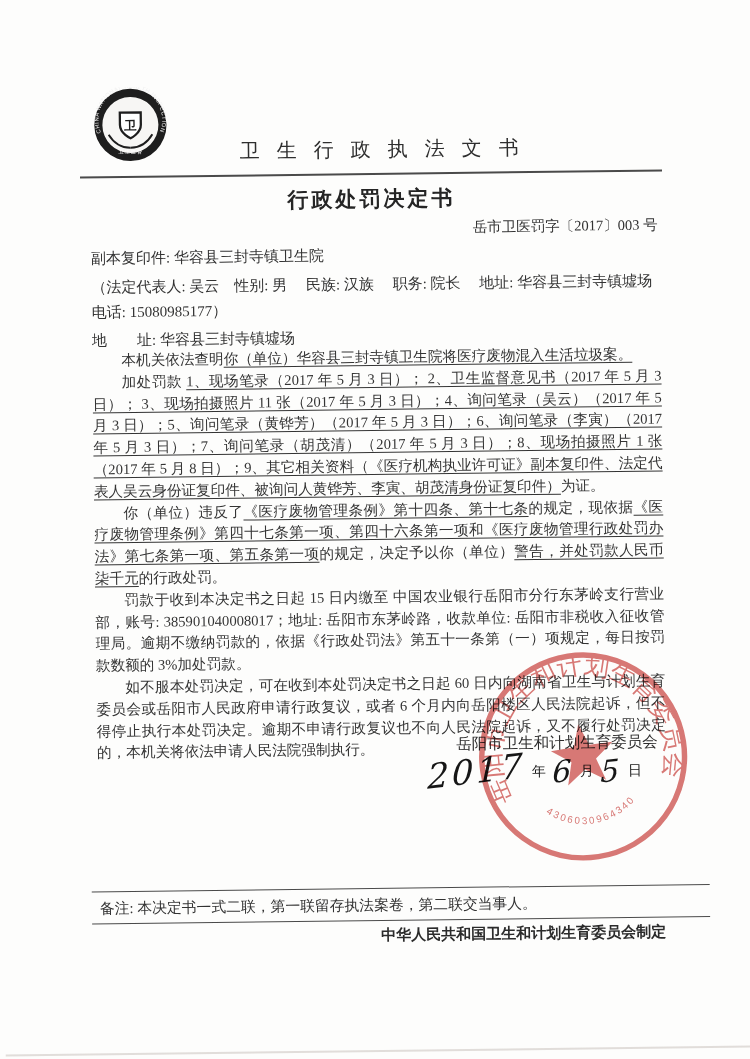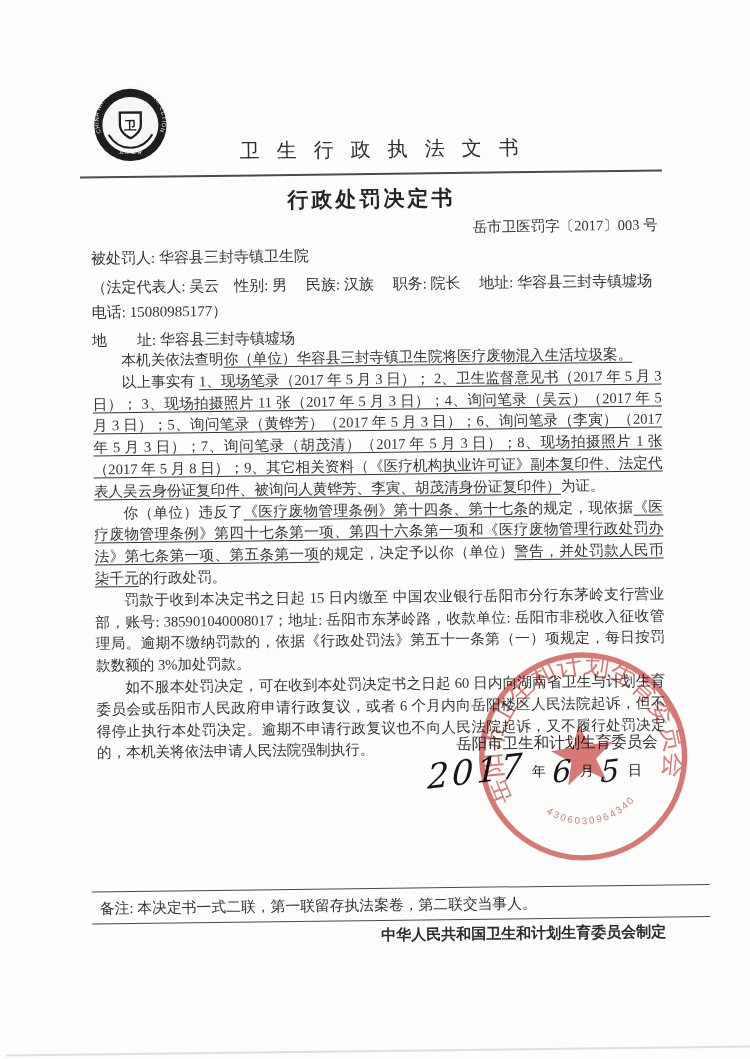--- a/index.html
+++ b/index.html
@@ -66,33 +66,33 @@
       <text x="40" y="70" font-size="5.6" fill="#ffffff" text-anchor="middle" letter-spacing="1" font-family="Liberation Sans, sans-serif">卫生监督</text>
     </svg>
 
     <div class="abs doc-type">卫生行政执法文书</div>
     <div class="abs head-rule"></div>
     <div class="abs main-title">行政处罚决定书</div>
     <div class="abs doc-number">岳市卫医罚字〔2017〕003 号</div>
 
     <div class="abs info">
       <div class="row1">
-        <span>被处罚人:</span>
+        <span>副本复印件:</span>
         <span>华容县三封寺镇卫生院</span>
       </div>
       <div>（法定代表人: 吴云　性别: 男　 民族: 汉族　 职务: 院长　 地址: 华容县三封寺镇墟场　 电话: 15080985177）</div>
       <div class="addr">
         <span>地　　址:</span>
         <span>华容县三封寺镇墟场</span>
       </div>
     </div>
 
     <div class="abs body-text">
       <p><span>本机关依法查明</span><span class="u">你（单位）华容县三封寺镇卫生院将医疗废物混入生活垃圾案。</span></p>
-      <p><span>以上事实有 </span><span class="u">1、现场笔录（2017 年 5 月 3 日）；  2、卫生监督意见书（2017 年 5 月 3 日）；  3、现场拍摄照片 11 张（2017 年 5 月 3 日）；4、询问笔录（吴云）（2017 年 5 月 3 日）；5、询问笔录（黄铧芳）（2017 年 5 月 3 日）；6、询问笔录（李寅）（2017 年 5 月 3 日）；7、询问笔录（胡茂清）（2017 年 5 月 3 日）；8、现场拍摄照片 1 张（2017 年 5 月 8 日）；9、其它相关资料（《医疗机构执业许可证》副本复印件、法定代表人吴云身份证复印件、被询问人黄铧芳、李寅、胡茂清身份证复印件）</span><span>为证。</span></p>
+      <p><span>加处罚款 </span><span class="u">1、现场笔录（2017 年 5 月 3 日）；  2、卫生监督意见书（2017 年 5 月 3 日）；  3、现场拍摄照片 11 张（2017 年 5 月 3 日）；4、询问笔录（吴云）（2017 年 5 月 3 日）；5、询问笔录（黄铧芳）（2017 年 5 月 3 日）；6、询问笔录（李寅）（2017 年 5 月 3 日）；7、询问笔录（胡茂清）（2017 年 5 月 3 日）；8、现场拍摄照片 1 张（2017 年 5 月 8 日）；9、其它相关资料（《医疗机构执业许可证》副本复印件、法定代表人吴云身份证复印件、被询问人黄铧芳、李寅、胡茂清身份证复印件）</span><span>为证。</span></p>
       <p><span>你（单位）违反了</span><span class="u">《医疗废物管理条例》第十四条、第十七条</span><span>的规定，现依据</span><span class="u">《医疗废物管理条例》第四十七条第一项、第四十六条第一项和《医疗废物管理行政处罚办法》第七条第一项、第五条第一项</span><span>的规定，决定予以你（单位）</span><span class="u">警告，并处罚款人民币柒千元</span><span>的行政处罚。</span></p>
       <p><span>罚款于收到本决定书之日起 15 日内缴至 中国农业银行岳阳市分行东茅岭支行营业部，账号: 385901040008017；地址: 岳阳市东茅岭路，收款单位: 岳阳市非税收入征收管理局。逾期不缴纳罚款的，依据《行政处罚法》第五十一条第（一）项规定，每日按罚款数额的 3%加处罚款。</span></p>
       <p><span>如不服本处罚决定，可在收到本处罚决定书之日起 60 日内向湖南省卫生与计划生育委员会或岳阳市人民政府申请行政复议，或者 6 个月内向岳阳楼区人民法院起诉，但不得停止执行本处罚决定。逾期不申请行政复议也不向人民法院起诉，又不履行处罚决定的，本机关将依法申请人民法院强制执行。</span></p>
     </div>
 
     <div class="abs sig-authority">岳阳市卫生和计划生育委员会</div>
     <div class="abs sig-date">
       <span class="hand">2017</span>
       <span class="dlabel">年</span>
       <span class="hand small">6</span>

